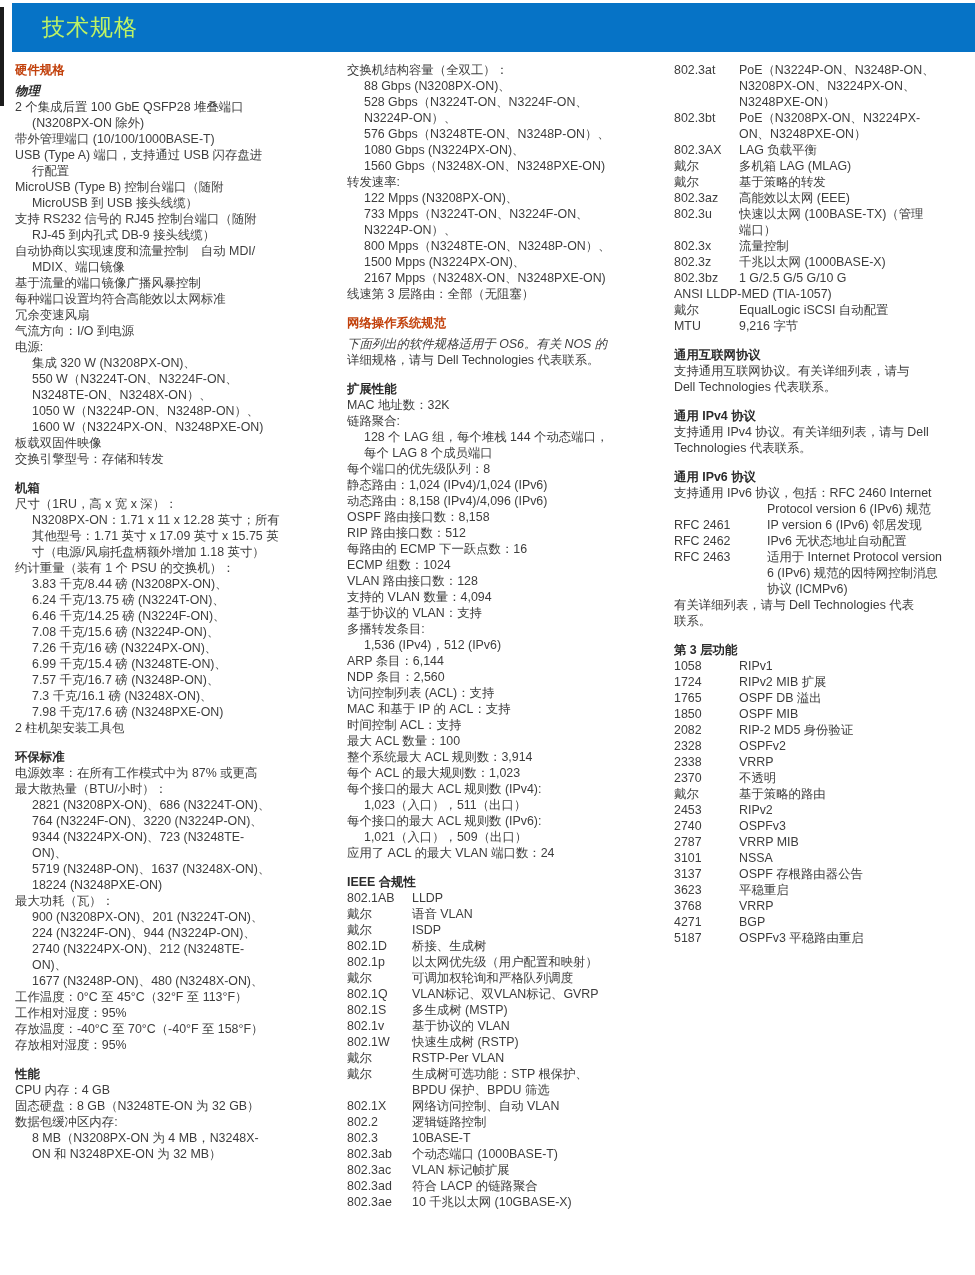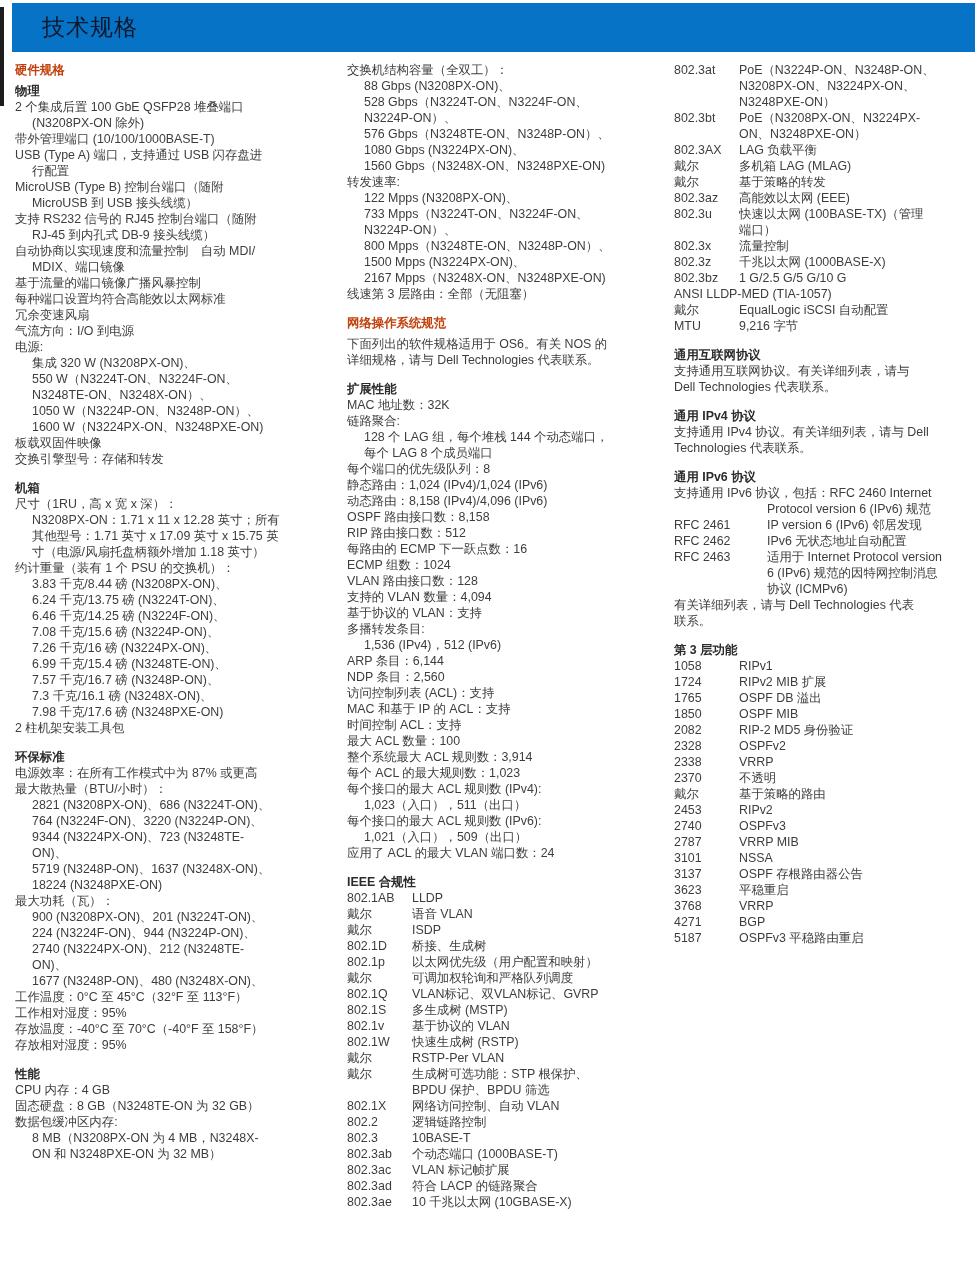--- a/index.html
+++ b/index.html
@@ -17,21 +17,21 @@
     background: #1c1c1c;
   }
   .header {
     margin: 3px 0 0 12px;
     height: 49px;
     background: #0673C6;
     display: flex; align-items: center;
     padding-left: 30px;
   }
   .header .title {
-    color: #0f172a;
+    color: #bef264;
     font-size: 23px;
     letter-spacing: 1px;
     font-weight: 400;
   }
   .content {
     display: flex;
     padding: 10px 0 0 15px;
     column-gap: 10px;
   }
   .col { overflow: hidden; }
@@ -42,21 +42,21 @@
     font-size: 12.4px;
     line-height: 16px;
     white-space: nowrap;
     overflow: hidden;
   }
   .ind { padding-left: 17px; }
   .h-blue { color: #c2410c; font-weight: bold; margin-top: 13px; }
   .h-bold { color: #2b2b2b; font-weight: bold; margin-top: 13px; }
   .col > :first-child { margin-top: 0; }
   .h-blue + .h-bold { margin-top: 0; }
-  .h-blue + .ln { margin-top: 5px; }
+  .h-blue + .ln { margin-top: 5px; font-style: italic; }
   .pair { display: flex; }
   .pair .code { flex: 0 0 65px; }
   .pair.wide .code { flex: 0 0 93px; }
   .pair .desc { flex: 1; min-width: 0; }
 </style>
 </head>
 <body>
 
 <div class="page">
   <div class="edge-mark"></div>

